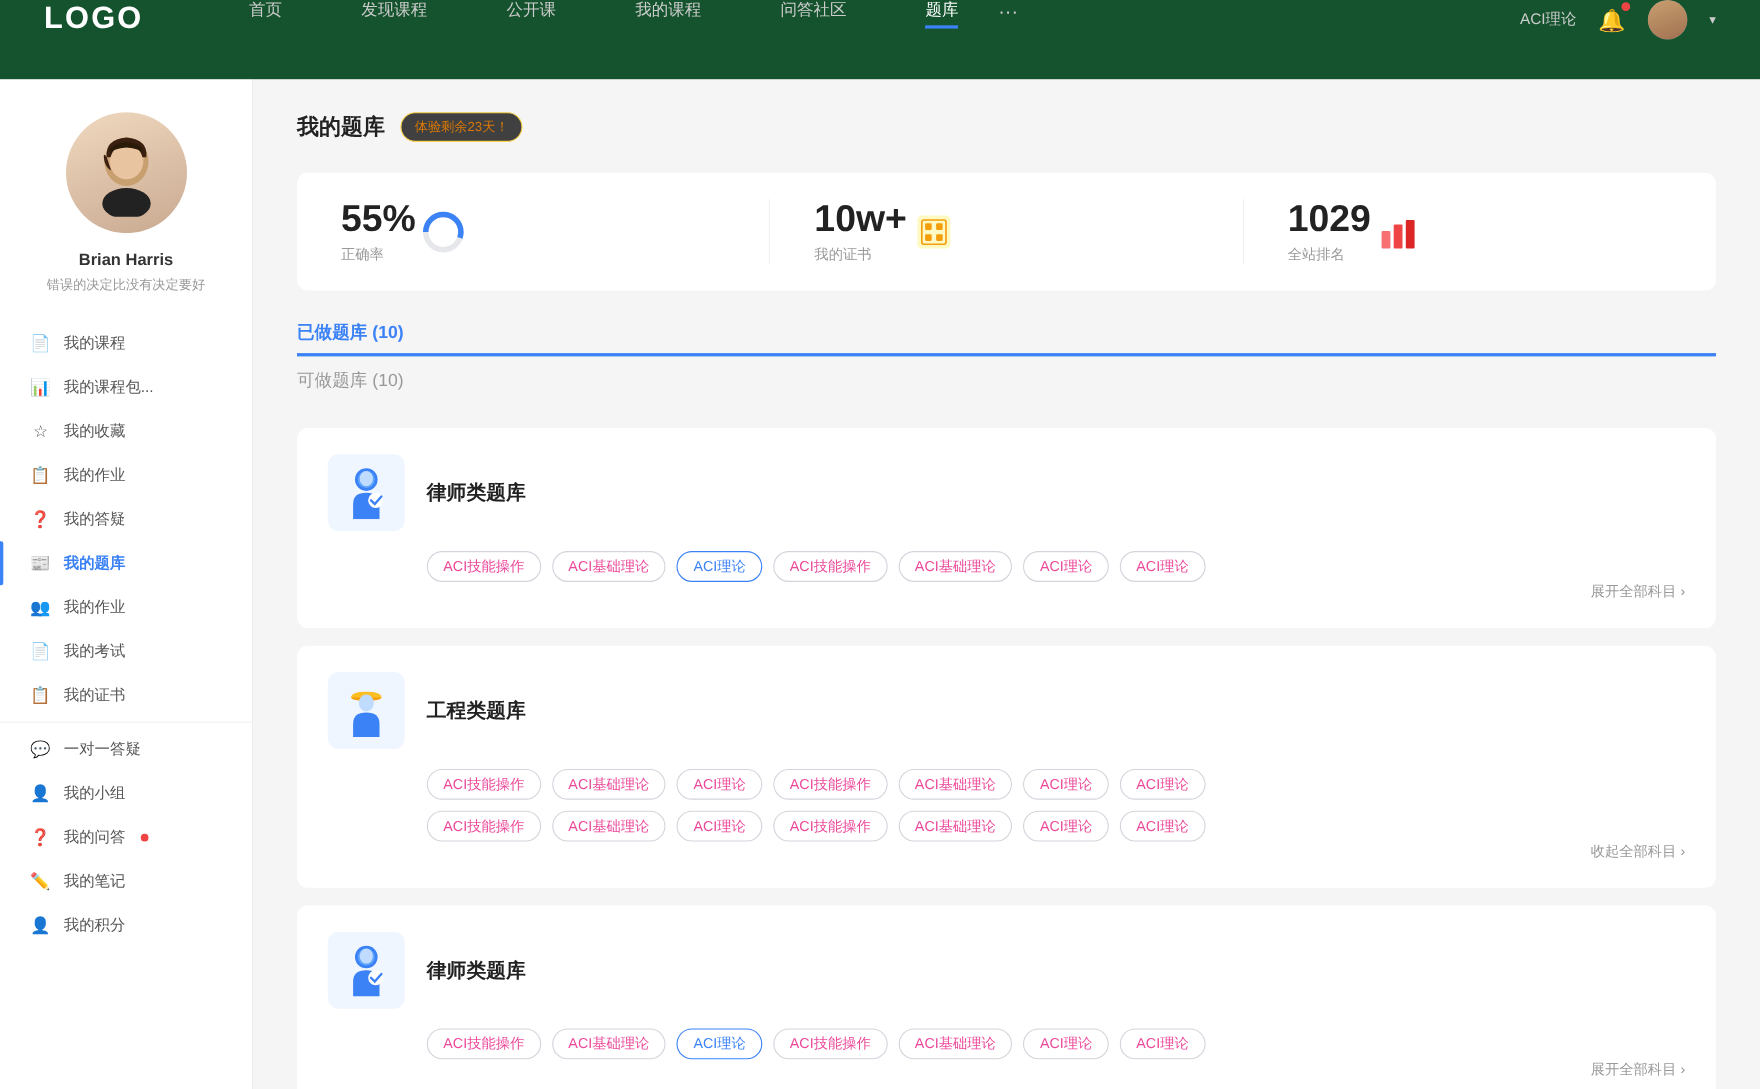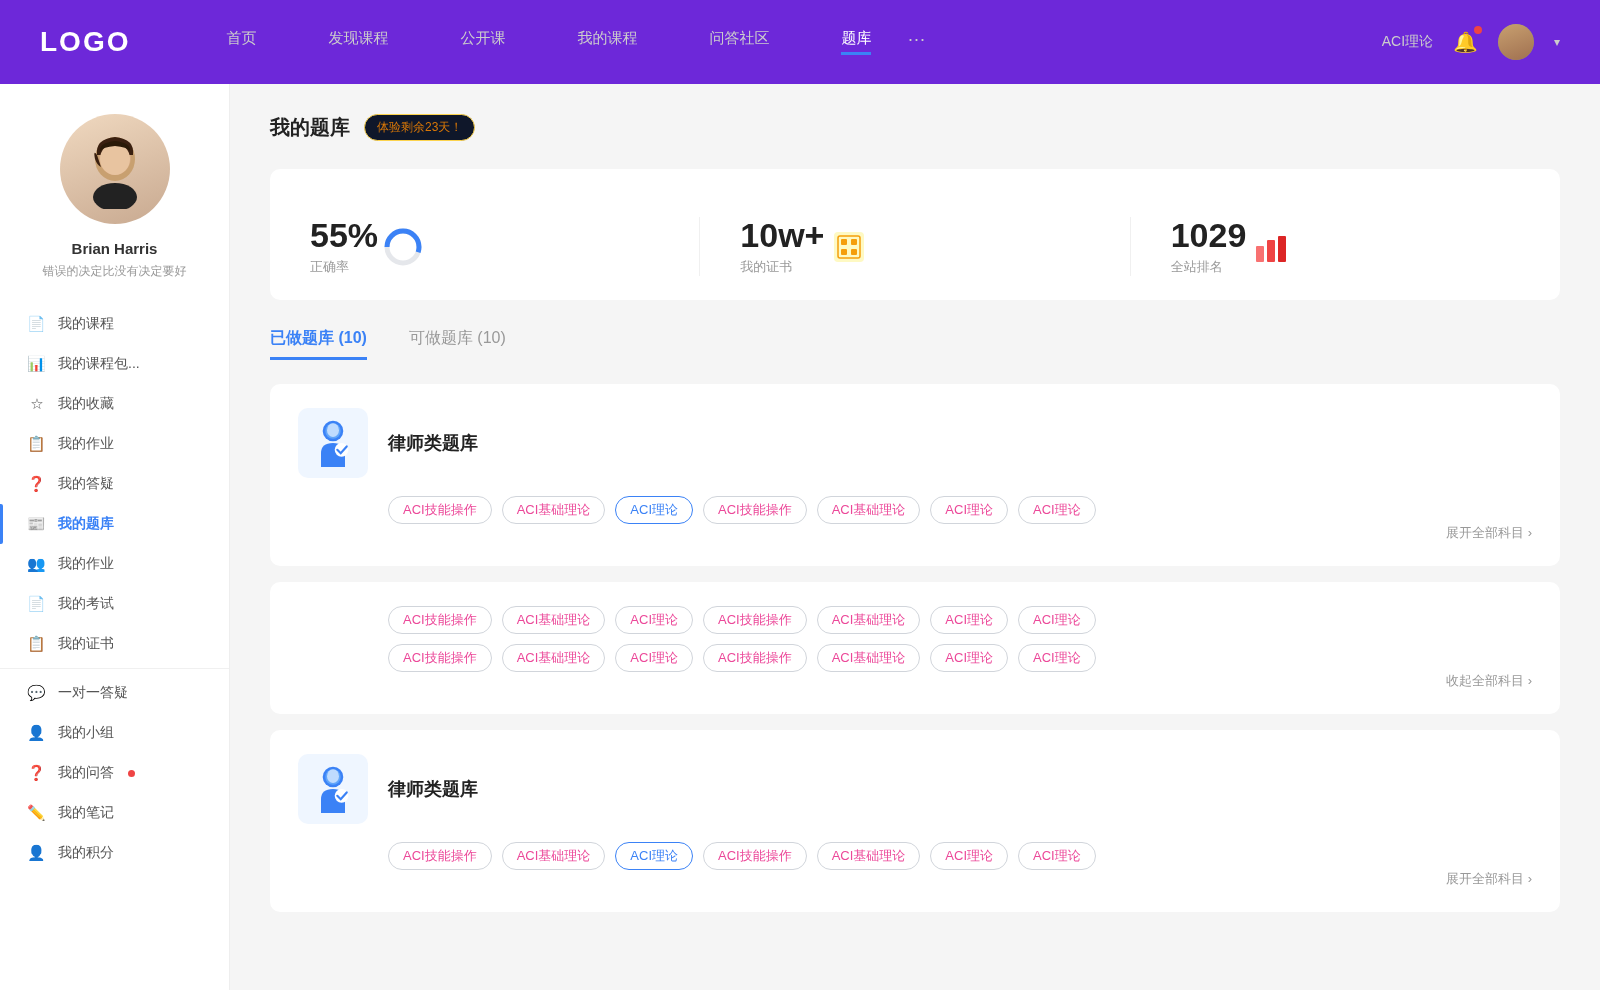--- a/index.html
+++ b/index.html
@@ -1,23 +1,23 @@
 <!DOCTYPE html>
 <html><head>
   <meta charset="utf-8">
   <style>
     * { box-sizing: border-box; margin: 0; padding: 0; }
     body { font-family: -apple-system, BlinkMacSystemFont, "PingFang SC", "Microsoft YaHei", sans-serif; background: #f5f5f5; min-height: 990px; }
 
     
     .navbar {
-      background: #6d28d9;
-      height: 84px;
-      display: flex;
-      align-items: center;
+      background: #14532d;
+      height: 72px;
+      display: flex;
+      align-items: flex-start;
       padding: 0 40px;
       position: relative;
     }
     .navbar-logo {
       color: #fff;
       font-size: 28px;
       font-weight: 900;
       letter-spacing: 2px;
       margin-right: 60px;
     }
@@ -189,21 +189,21 @@
       align-items: center;
       gap: 14px;
       margin-bottom: 28px;
     }
     .page-title {
       font-size: 20px;
       font-weight: 700;
       color: #222;
     }
     .trial-badge {
-      background: #0f172a;
+      background: #404040;
       color: #d97706;
       font-size: 12px;
       padding: 4px 12px;
       border-radius: 20px;
       border: 1px solid #fcd34d;
     }
 
     
     .stats-bar {
       background: #fff;
@@ -212,21 +212,20 @@
       padding: 24px 0;
       margin-bottom: 28px;
     }
     .stat-item {
       flex: 1;
       display: flex;
       align-items: center;
       gap: 5px;
       padding: 0 40px;
       border-right: 1px solid #f0f0f0;
-      margin-top: 24px;
     }
     .stat-item:last-child { border-right: none; }
     .stat-text { display: flex; flex-direction: column; }
     .stat-value {
       font-size: 34px;
       font-weight: 700;
       color: #222;
       line-height: 1.1;
     }
     .stat-label {
@@ -239,22 +238,23 @@
       height: 40px;
       display: flex;
       align-items: center;
       justify-content: center;
       font-size: 28px;
     }
 
     
     .tabs {
       display: flex;
-      gap: 42px;
+      gap: 12px;
       margin-bottom: 24px;
+      flex-direction: column;
     }
     .tab {
       font-size: 16px;
       color: #999;
       cursor: pointer;
       padding-bottom: 8px;
     }
     .tab.active {
       color: #3b82f6;
       border-bottom: 3px solid #3b82f6;
@@ -528,20 +528,34 @@
         <span class="tag">ACI基础理论</span>
         <span class="tag">ACI理论</span>
         <span class="tag">ACI理论</span>
       </div>
       <div class="expand-btn">
         <span>展开全部科目 ›</span>
       </div>
     </div>
 
     <div class="qbank-card">
+      <div class="qbank-header">
+        <div class="qbank-icon engineer-icon">
+          <svg width="48" height="56" viewBox="0 0 48 56">
+
+            <ellipse cx="24" cy="14" rx="16" ry="4" fill="#f59e0b"></ellipse>
+            <path d="M8 14 Q8 8 24 8 Q40 8 40 14" fill="#fbbf24"></path>
+
+            <ellipse cx="24" cy="20" rx="8" ry="9" fill="#bfdbfe"></ellipse>
+
+            <path d="M10 42 Q10 30 24 30 Q38 30 38 42 L38 56 L10 56Z" fill="#3b82f6"></path>
+          </svg>
+        </div>
+        <div class="qbank-title">工程类题库</div>
+      </div>
 
       <div class="tags-row">
         <span class="tag">ACI技能操作</span>
         <span class="tag">ACI基础理论</span>
         <span class="tag">ACI理论</span>
         <span class="tag">ACI技能操作</span>
         <span class="tag">ACI基础理论</span>
         <span class="tag">ACI理论</span>
         <span class="tag">ACI理论</span>
       </div>

